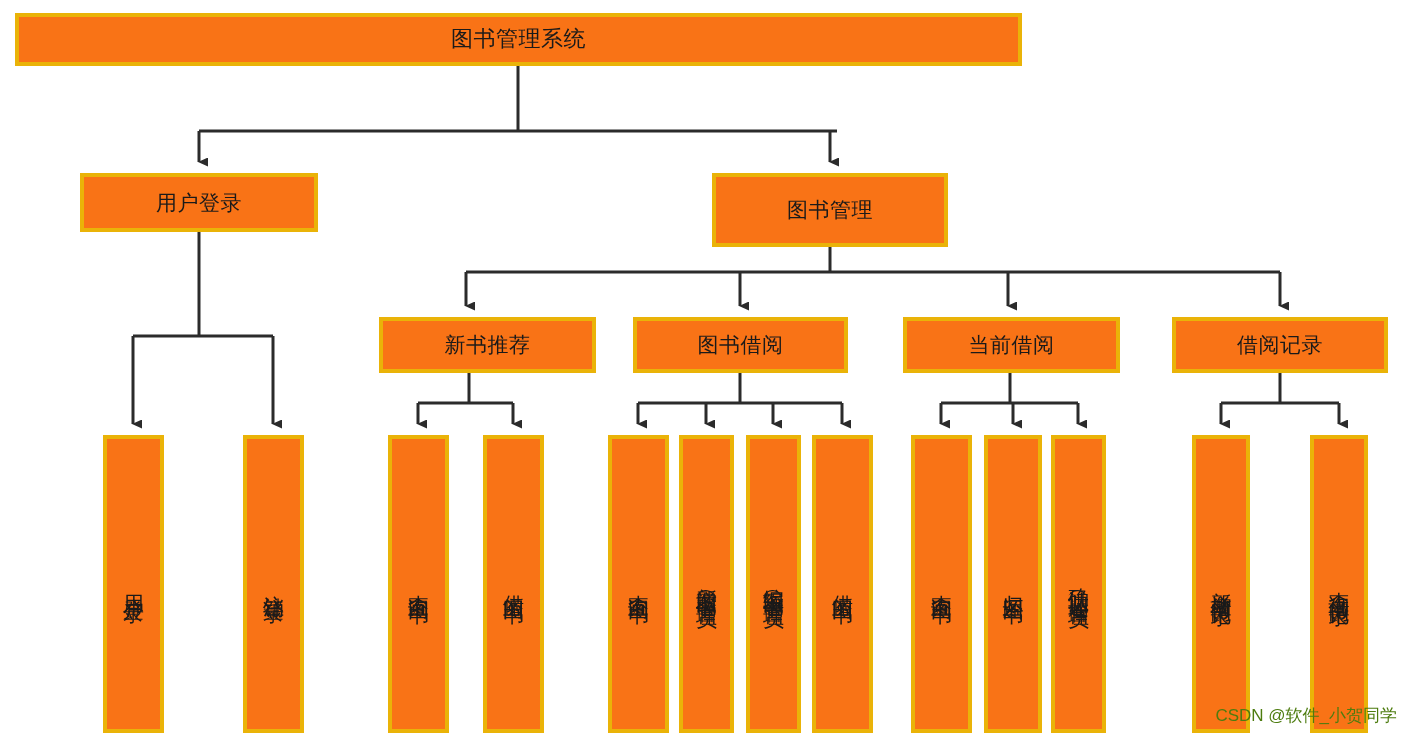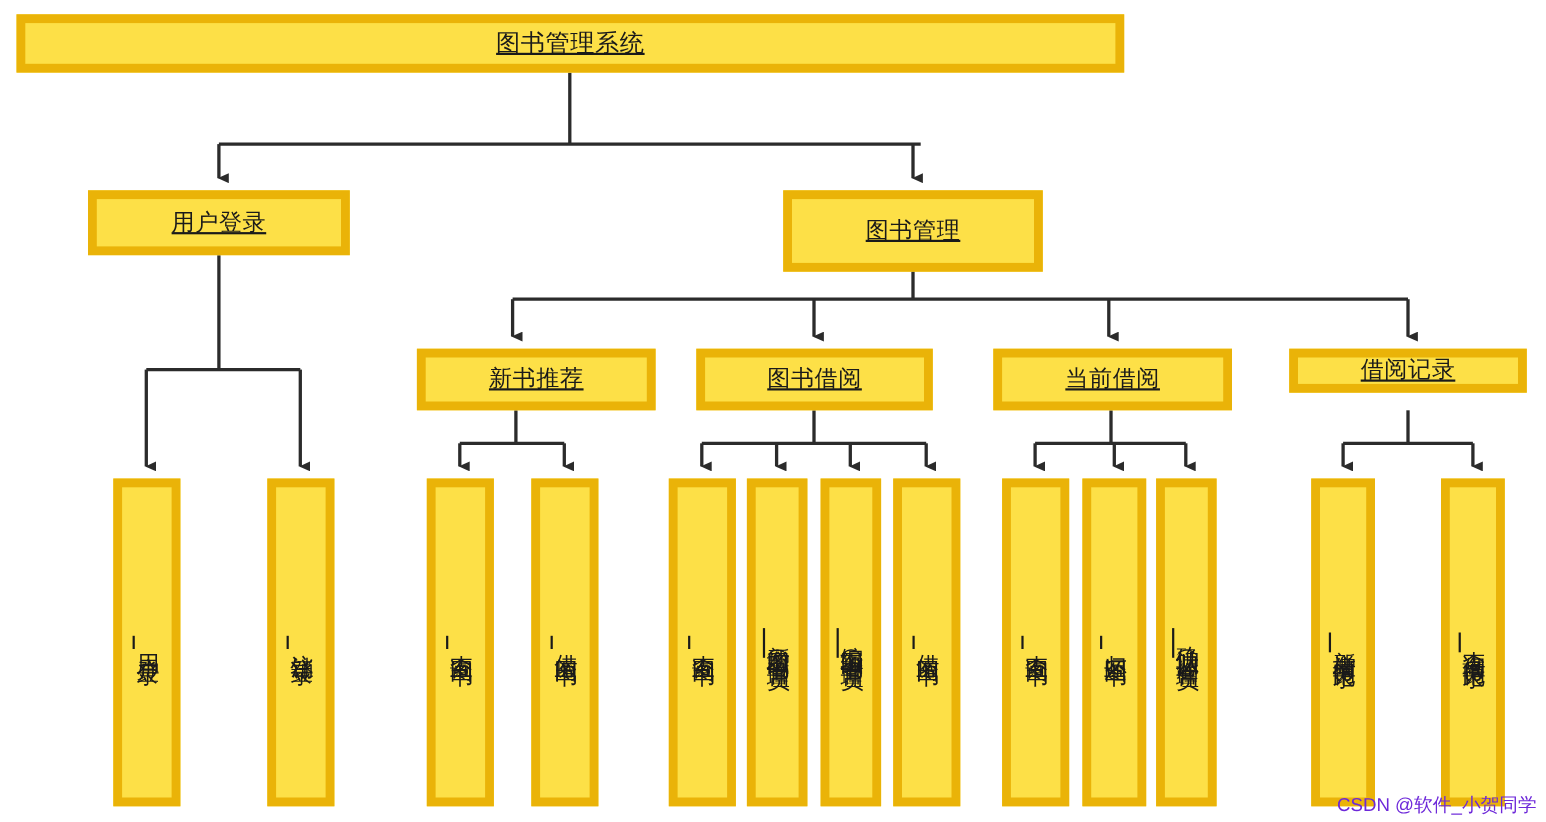--- a/index.html
+++ b/index.html
@@ -20,27 +20,26 @@
   #edges-layer {
     position: absolute;
     left: 0;
     top: 0;
     width: 1405px;
     height: 747px;
   }
   .node {
     position: absolute;
     box-sizing: border-box;
-    border: 8px solid #eab308;
-    background: #fde047;
+    border: 4px solid #eab308;
+    background: #f97316;
     display: flex;
     align-items: center;
     justify-content: center;
     color: #1a1a1a;
-    text-decoration: underline;
   }
   .node-h {
     font-size: 21px;
     letter-spacing: 0.5px;
     line-height: 1.2;
     white-space: nowrap;
   }
   .node-root {
     font-size: 22px;
   }
@@ -56,23 +55,23 @@
     text-align: center;
   }
   .node-v .vtext {
     writing-mode: vertical-rl;
     text-orientation: upright;
     display: block;
   }
   .watermark {
     position: absolute;
     right: 8px;
-    bottom: 4px;
+    bottom: 20px;
     font-size: 17px;
-    color: #6d28d9;
+    color: #4d7c0f;
     white-space: nowrap;
     user-select: none;
   }
 </style>
 </head>
 <body>
 
 <div id="diagram-root">
 
   <svg id="edges-layer" viewBox="0 0 1405 747" xmlns="http://www.w3.org/2000/svg">
@@ -150,21 +149,21 @@
 
   <div class="node node-h" style="left:361px; top:317px; width:217px; height:56px;margin-left:18px;">
     <span>新书推荐</span>
   </div>
   <div class="node node-h" style="left:633px; top:317px; width:215px; height:56px;">
     <span>图书借阅</span>
   </div>
   <div class="node node-h" style="left:903px; top:317px; width:217px; height:56px;">
     <span>当前借阅</span>
   </div>
-  <div class="node node-h" style="left:1172px; top:317px; width:216px; height:40px;">
+  <div class="node node-h" style="left:1172px; top:317px; width:216px; height:56px;">
     <span>借阅记录</span>
   </div>
 
   <div class="node node-v" style="left:103px; top:435px; width:61px; height:298px;">
     <span class="vtext">用户登录</span>
   </div>
   <div class="node node-v" style="left:243px; top:435px; width:61px; height:298px;">
     <span class="vtext">注销登录</span>
   </div>
   <div class="node node-v" style="left:388px; top:435px; width:61px; height:298px;">

